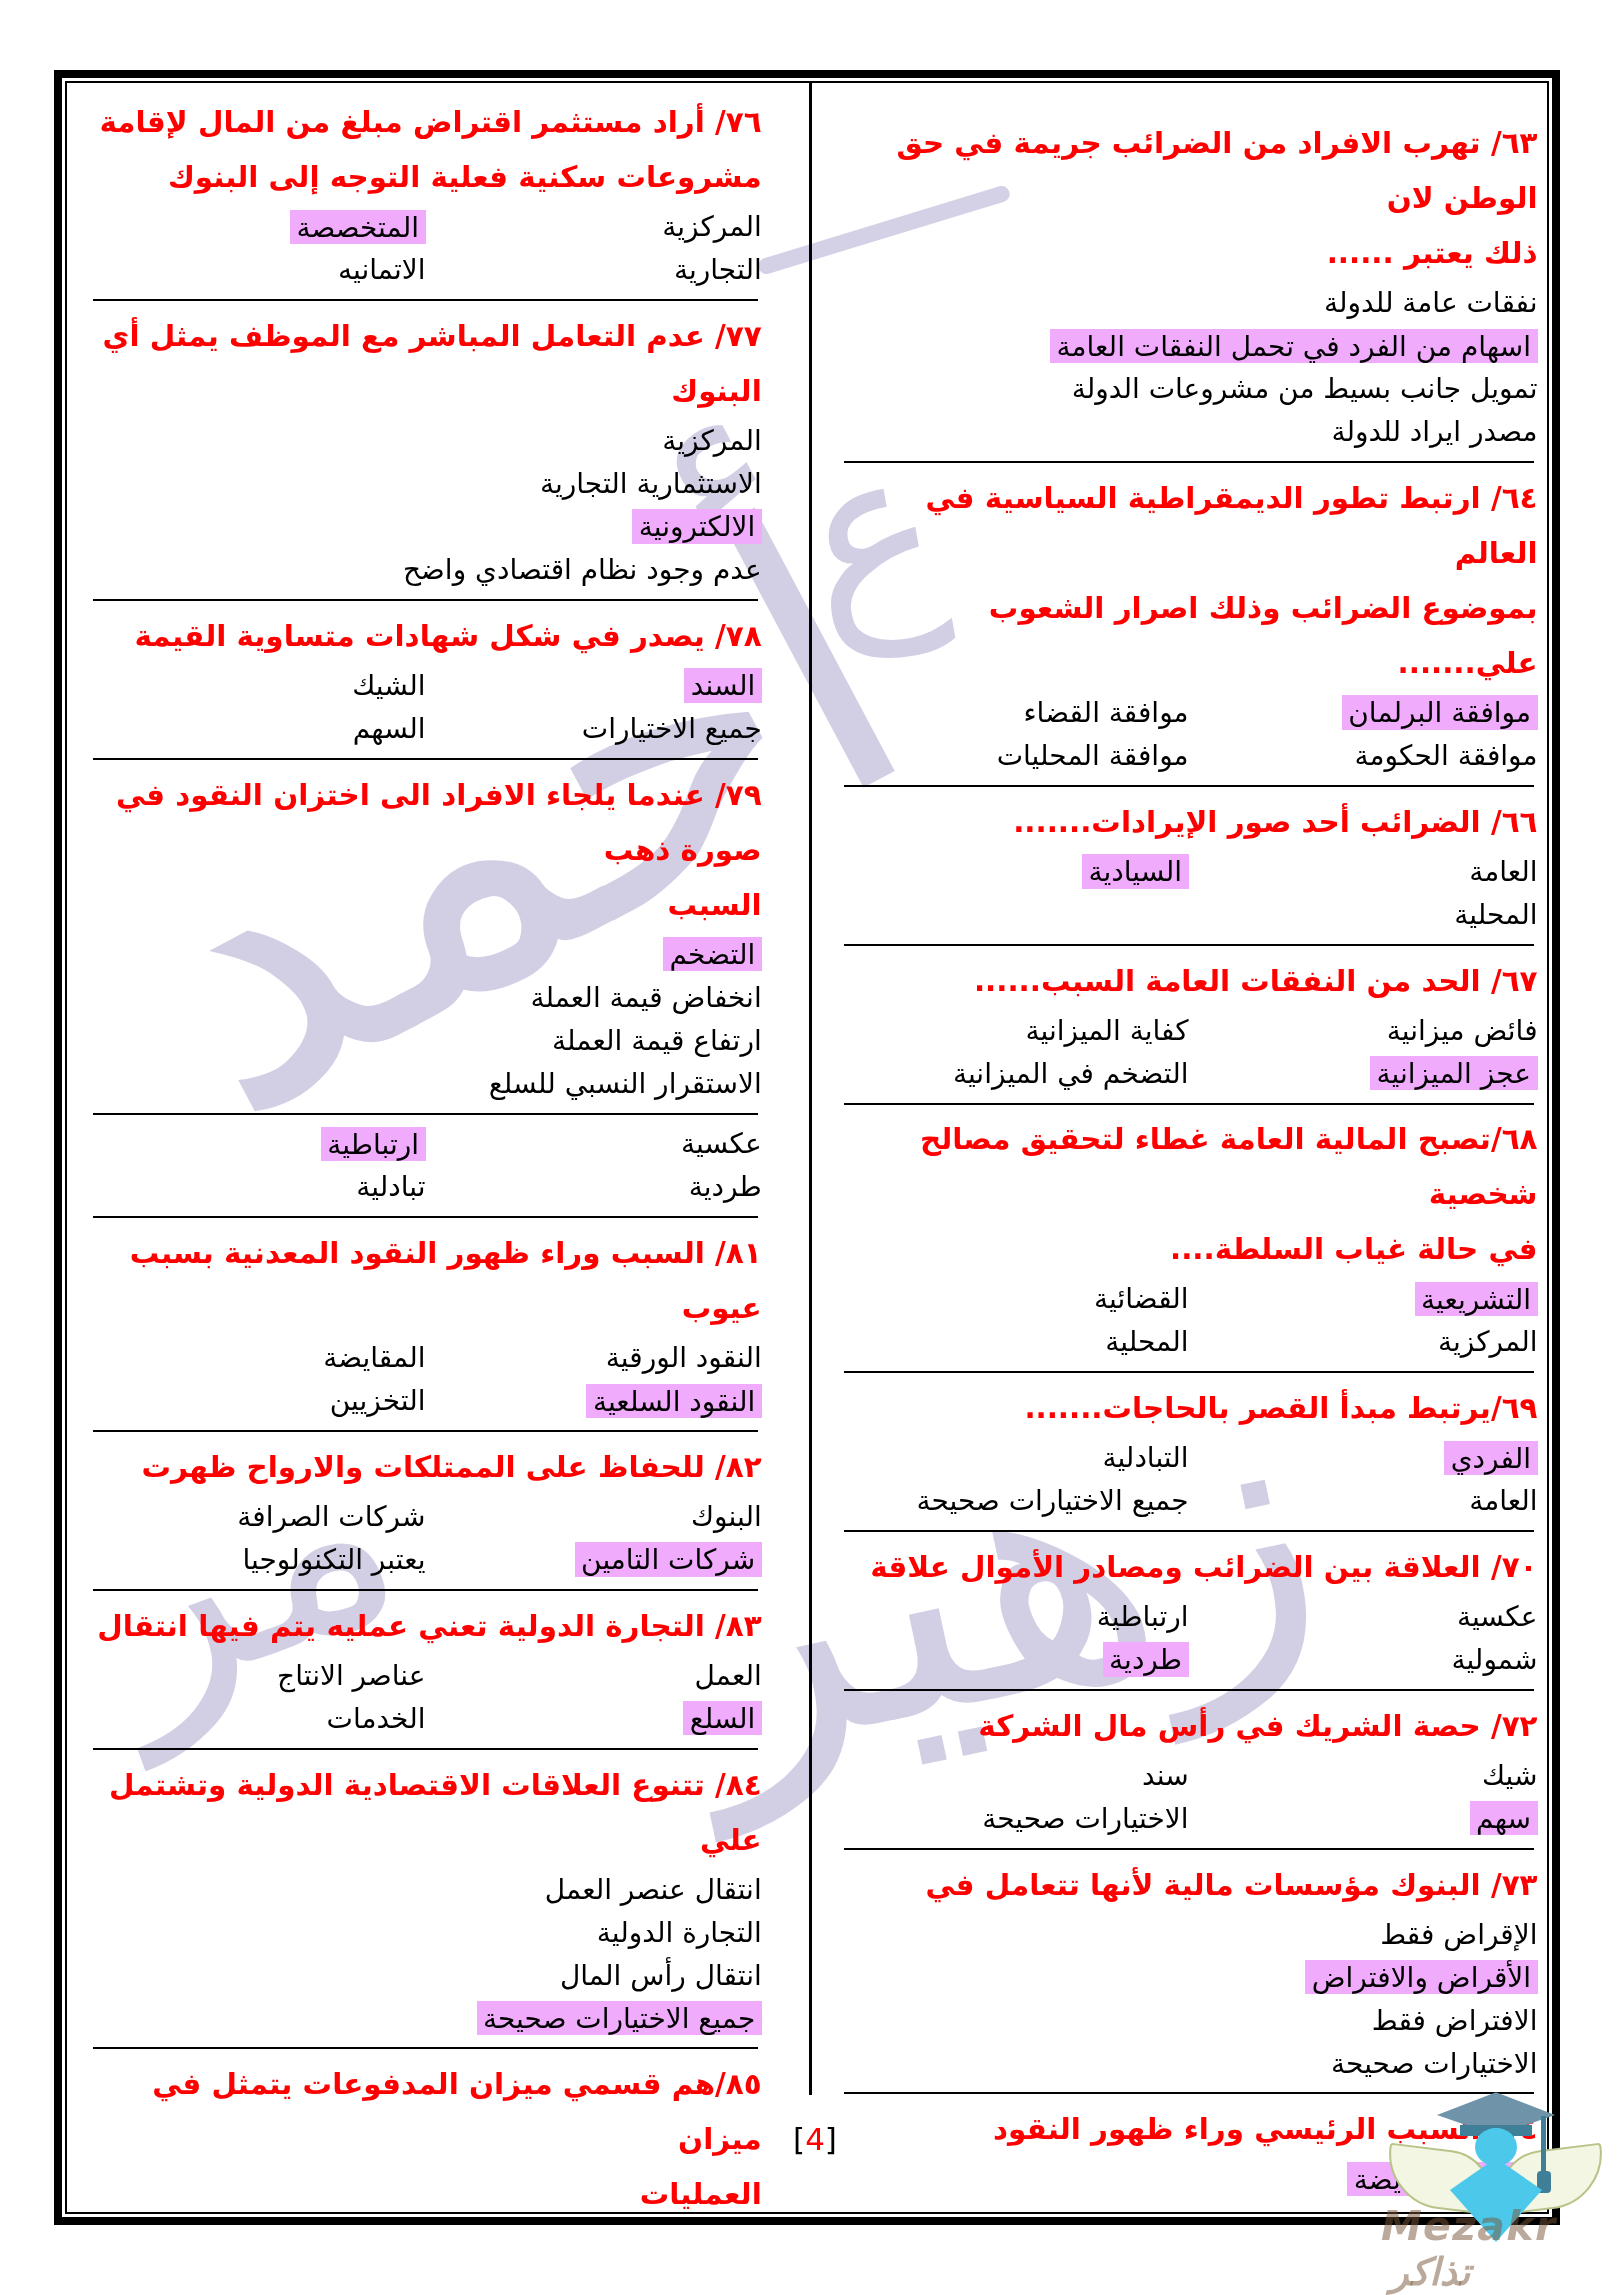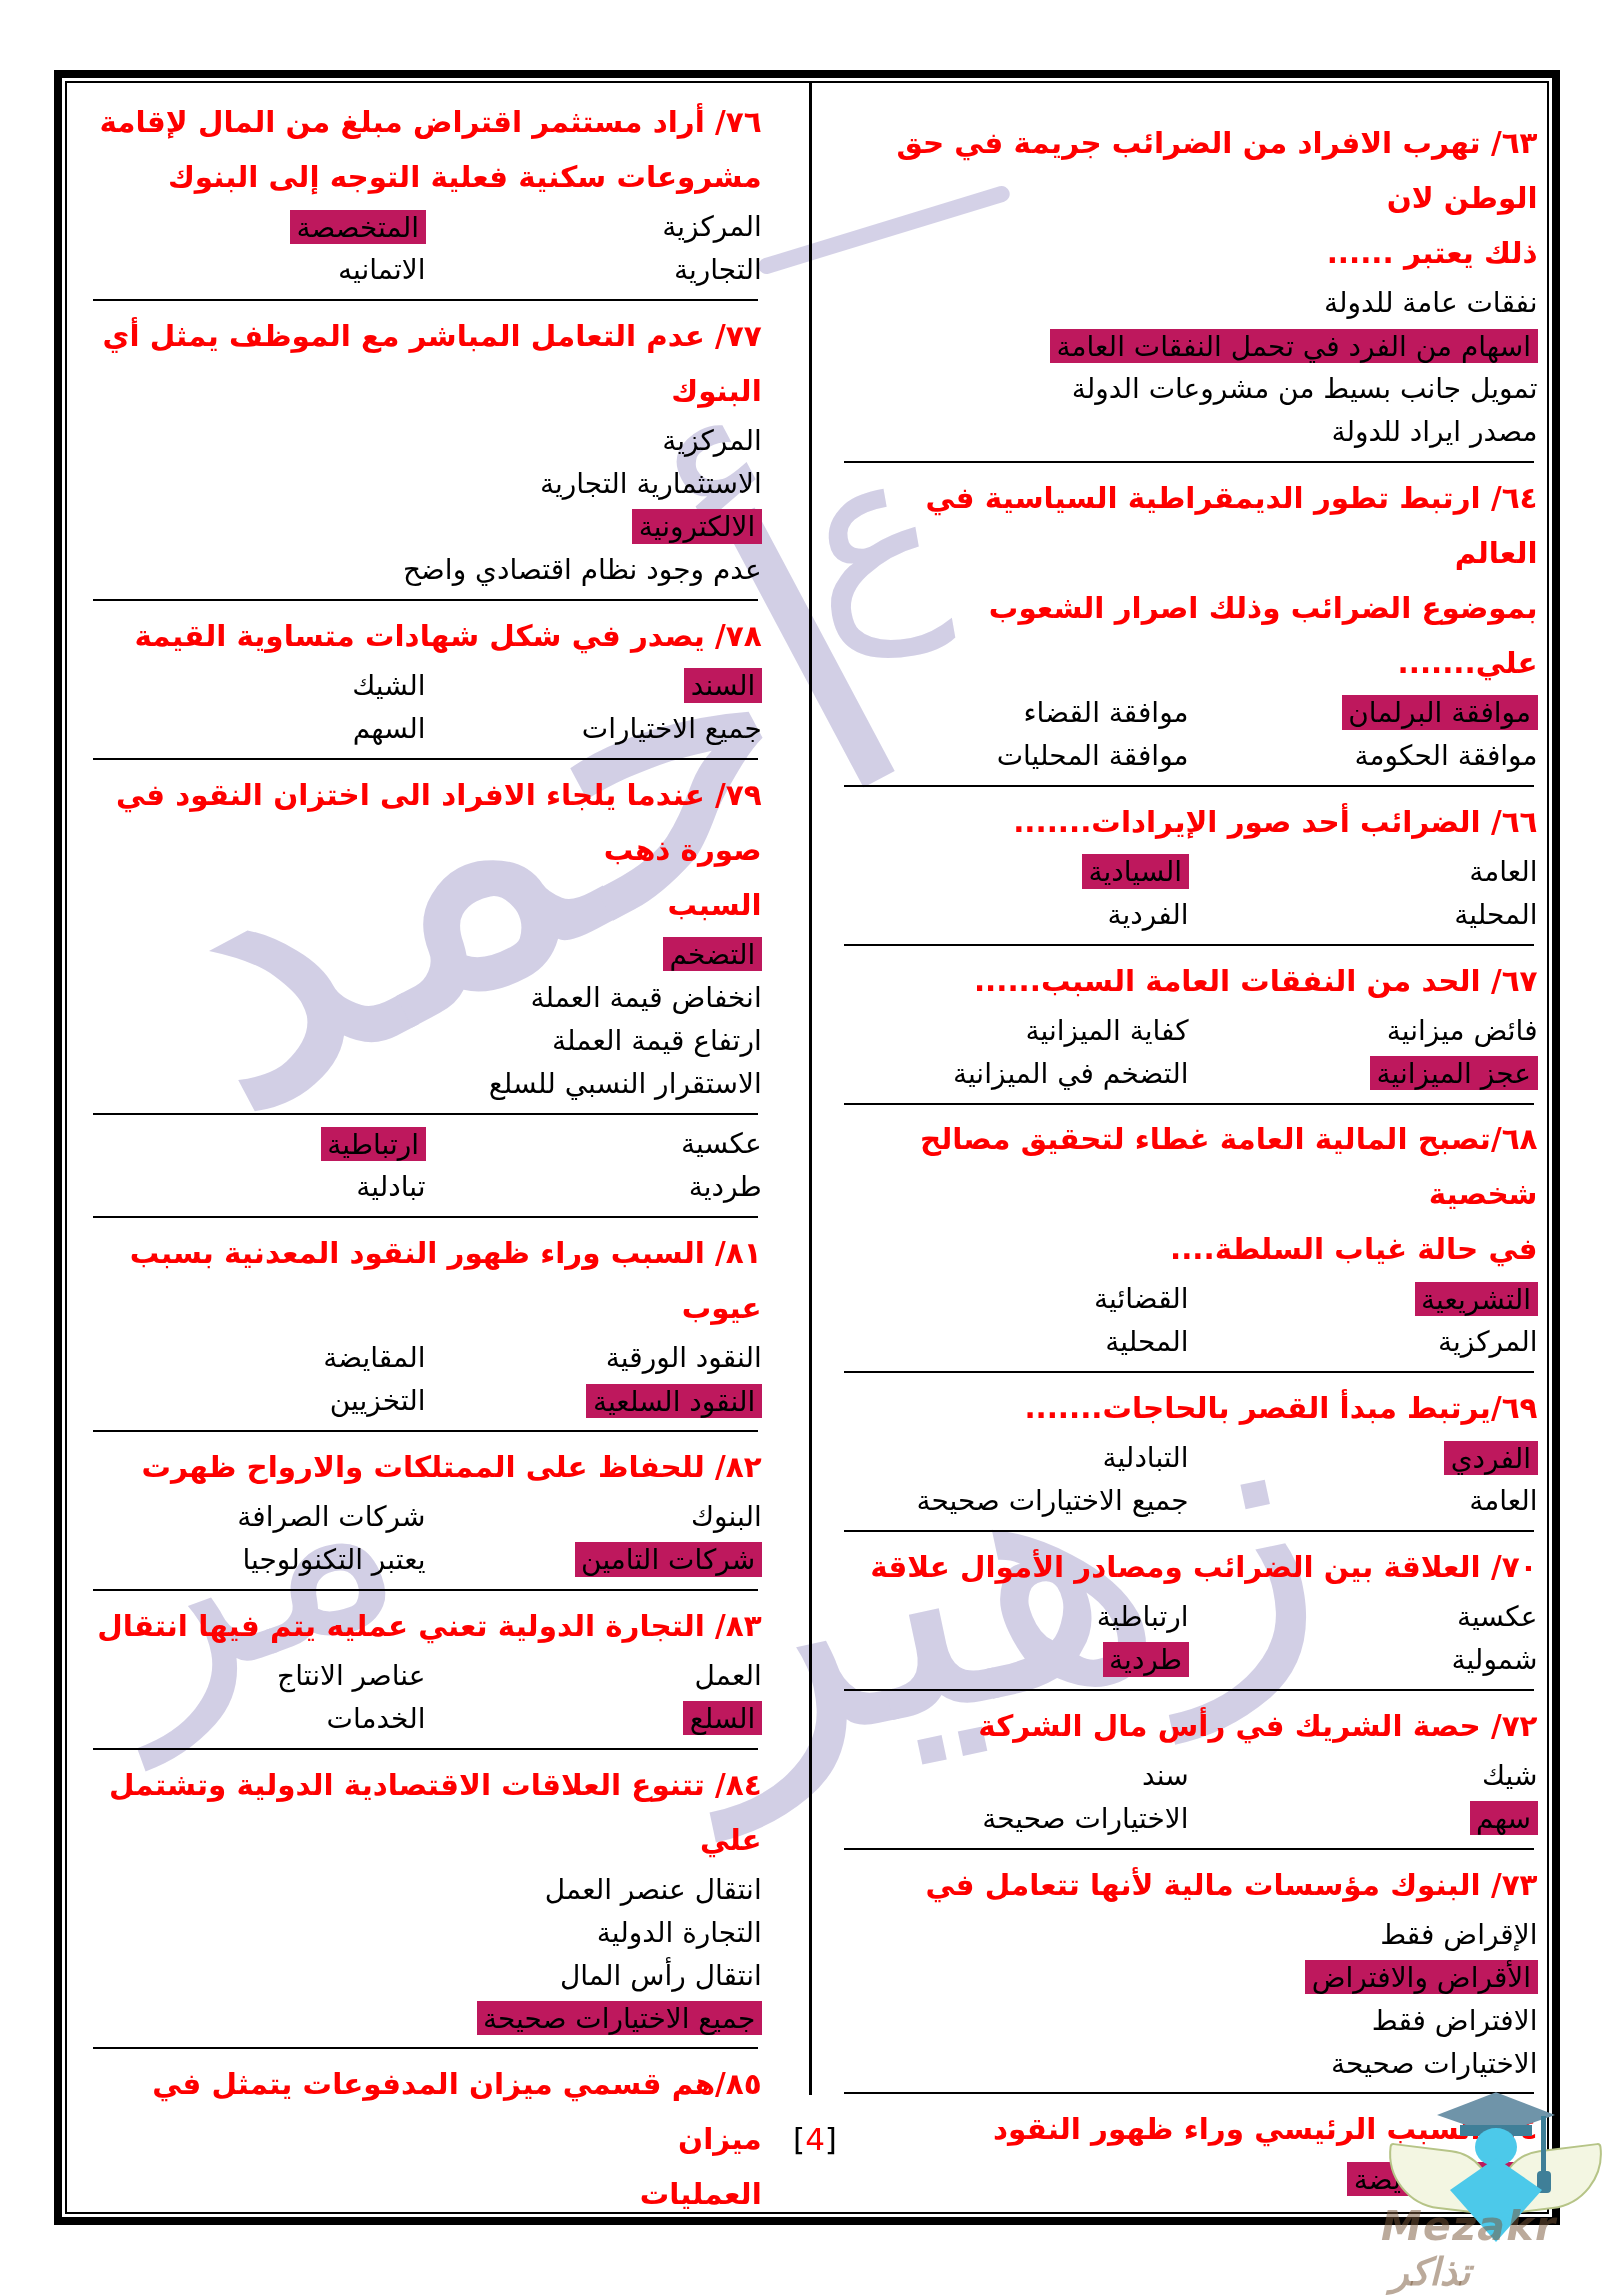--- a/index.html
+++ b/index.html
@@ -21,21 +21,21 @@
   .columns{display:flex;flex-direction:row;direction:rtl;height:100%;}
   .col{box-sizing:border-box;overflow:hidden;}
   .col-right{width:737px;padding:33px 9.2px 0 30px;}
   .col-left{flex:1;padding:12px 48px 0 22px;}
   
   .qtitle{color:#fe0000;font-weight:bold;font-size:29.4px;line-height:55px;
     text-align:right;white-space:pre-line;}
   .answers{color:#000;}
   .answers .ans{font-size:28px;line-height:43px;text-align:right;}
   .answers.grid{display:grid;grid-template-columns:1fr 1fr;direction:rtl;}
-  .hl{background:#be185d;padding:0.7px 6.5px;margin-left:48px;}
+  .hl{background:#f0abfc;padding:0.7px 6.5px;margin-left:48px;}
   .sep{border:none;border-top:2.6px solid #000;margin:7.9px 3.9px 7.9px 3.9px;height:0;}
   
   .pagenum{position:absolute;left:779px;top:2121px;width:72px;z-index:2;
     font-size:31px;text-align:center;direction:ltr;color:#000;}
   .pagenum .num{color:#fe0000;}
   
   .logo{position:absolute;left:1381px;top:2087px;width:242px;height:203px;z-index:3;}
   .book{position:absolute;top:62px;width:108px;height:60px;background:#f3f6e2;
     border:2.6px solid #b6c487;box-sizing:border-box;}
   .book-r{left:5.2px;border-radius:5.2px 59px 7.9px 72px;transform:rotate(7deg);}
@@ -89,21 +89,20 @@
                 <div class="ans"><span>موافقة المحليات</span></div>
               </div>
             </div>
             <div class="sep"></div>
             <div class="qblock">
               <div class="qtitle">٦٦/ الضرائب أحد صور الإيرادات.......</div>
               <div class="answers grid">
                 <div class="ans"><span>العامة</span></div>
                 <div class="ans"><span class="hl">السيادية</span></div>
                 <div class="ans"><span>المحلية</span></div>
-                <div class="ans"><span>الفردية</span></div>
               </div>
             </div>
             <div class="sep"></div>
             <div class="qblock">
               <div class="qtitle">٦٧/ الحد من النفقات العامة السبب......</div>
               <div class="answers grid">
                 <div class="ans"><span>فائض ميزانية</span></div>
                 <div class="ans"><span>كفاية الميزانية</span></div>
                 <div class="ans"><span class="hl">عجز الميزانية</span></div>
                 <div class="ans"><span>التضخم في الميزانية</span></div>

